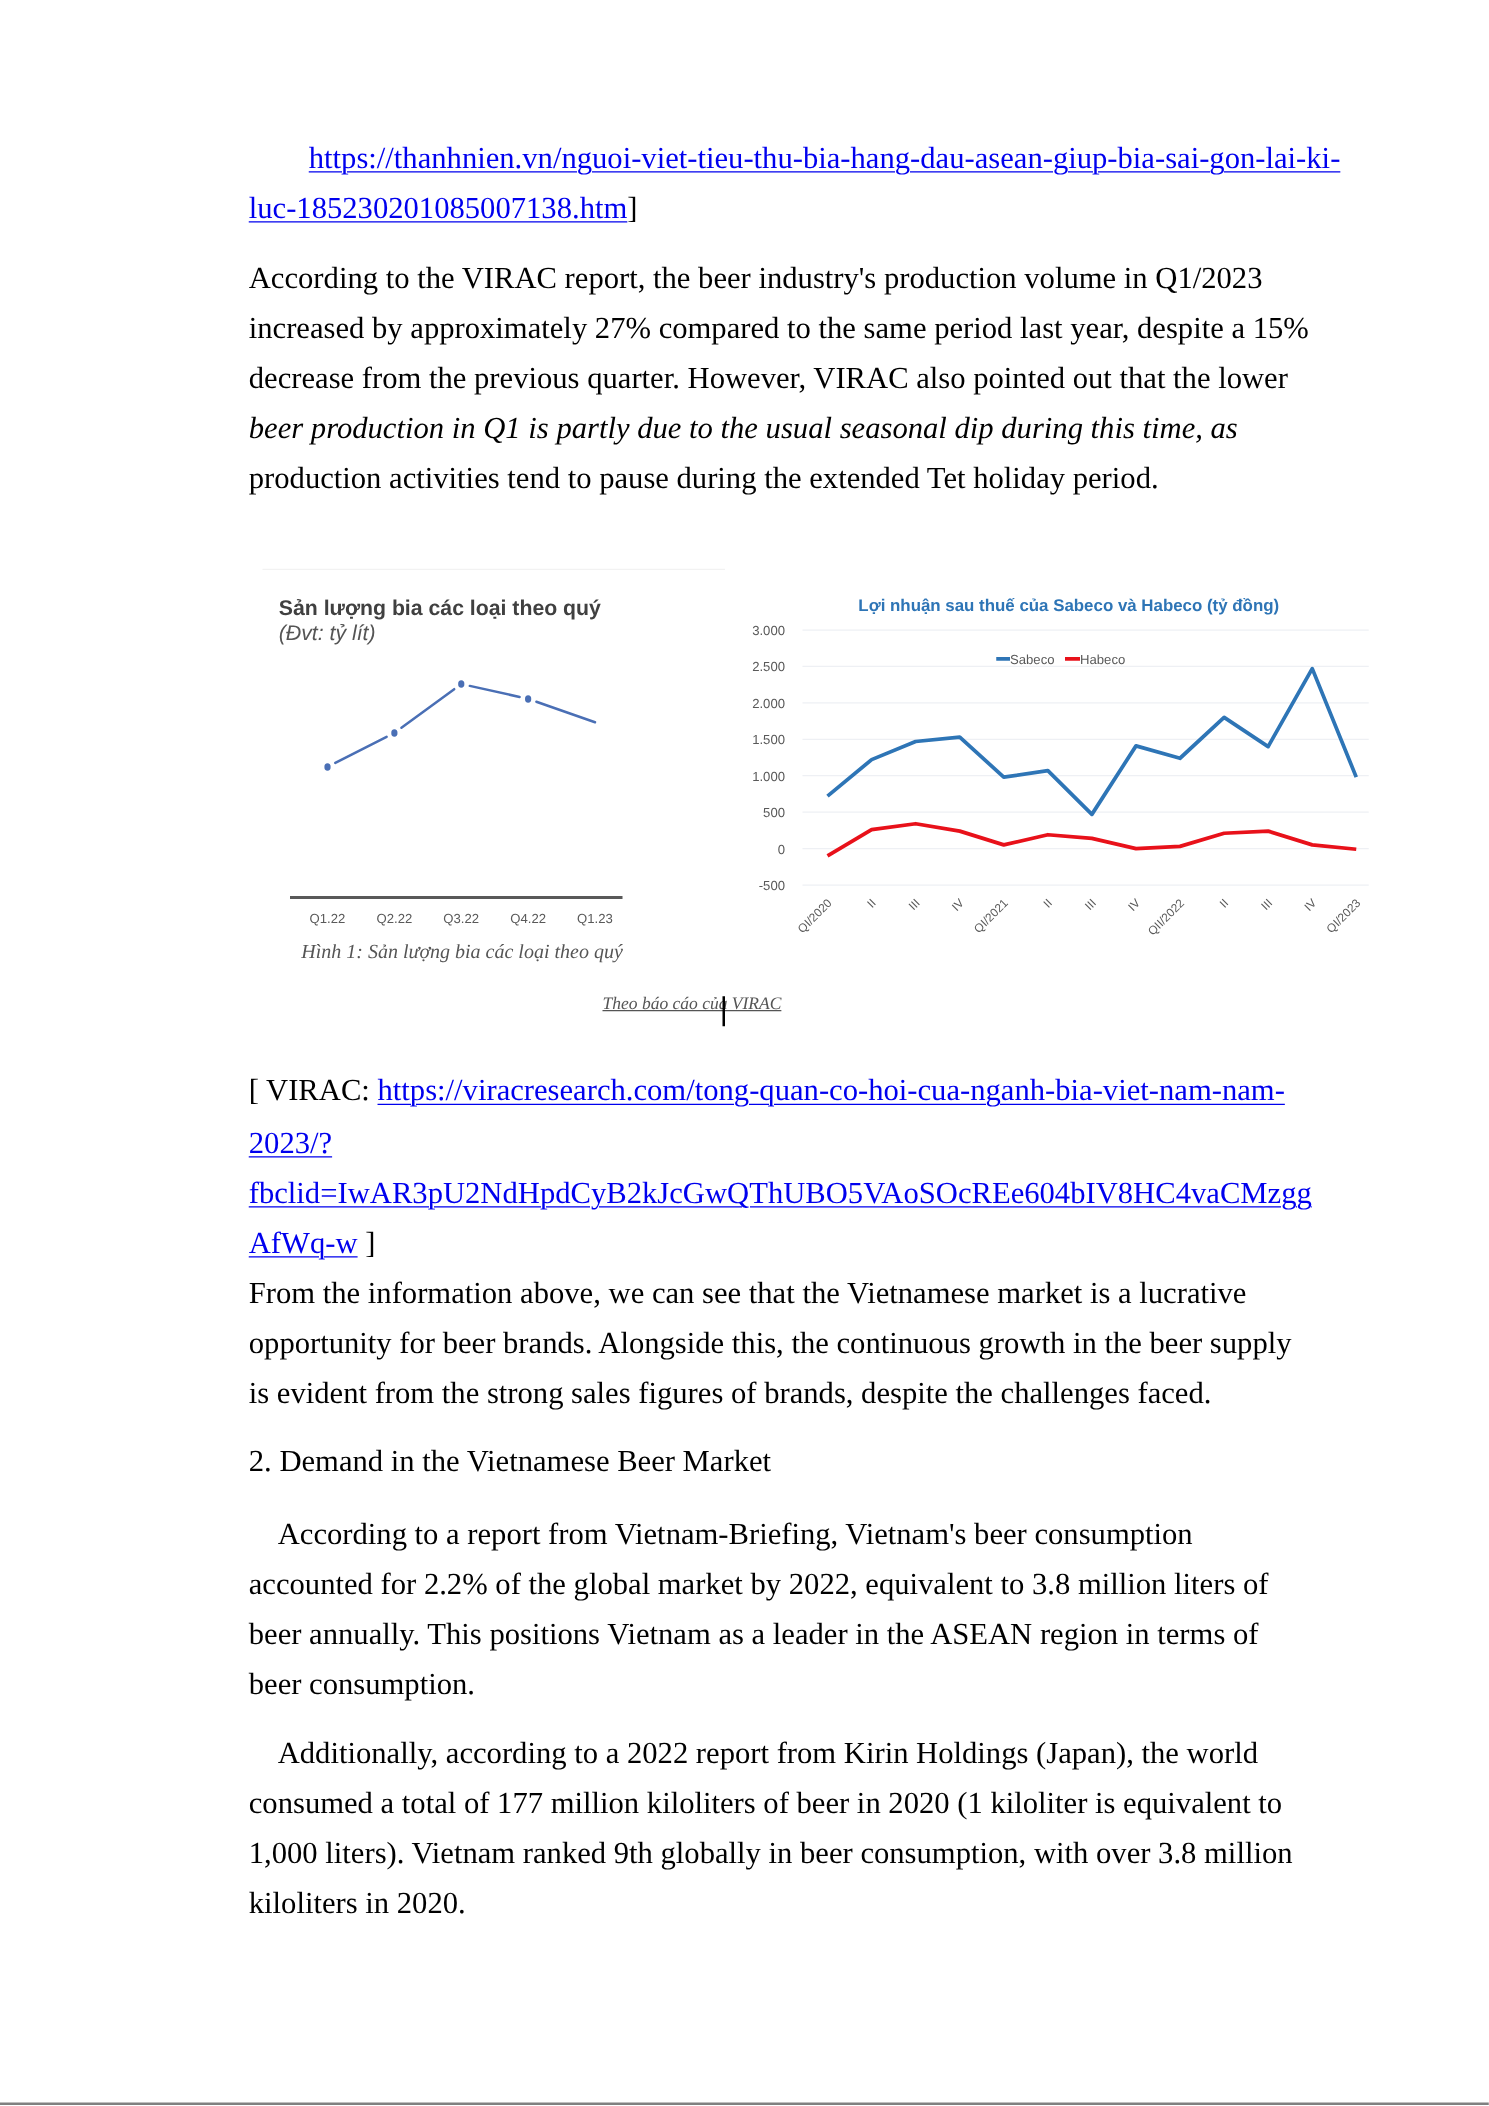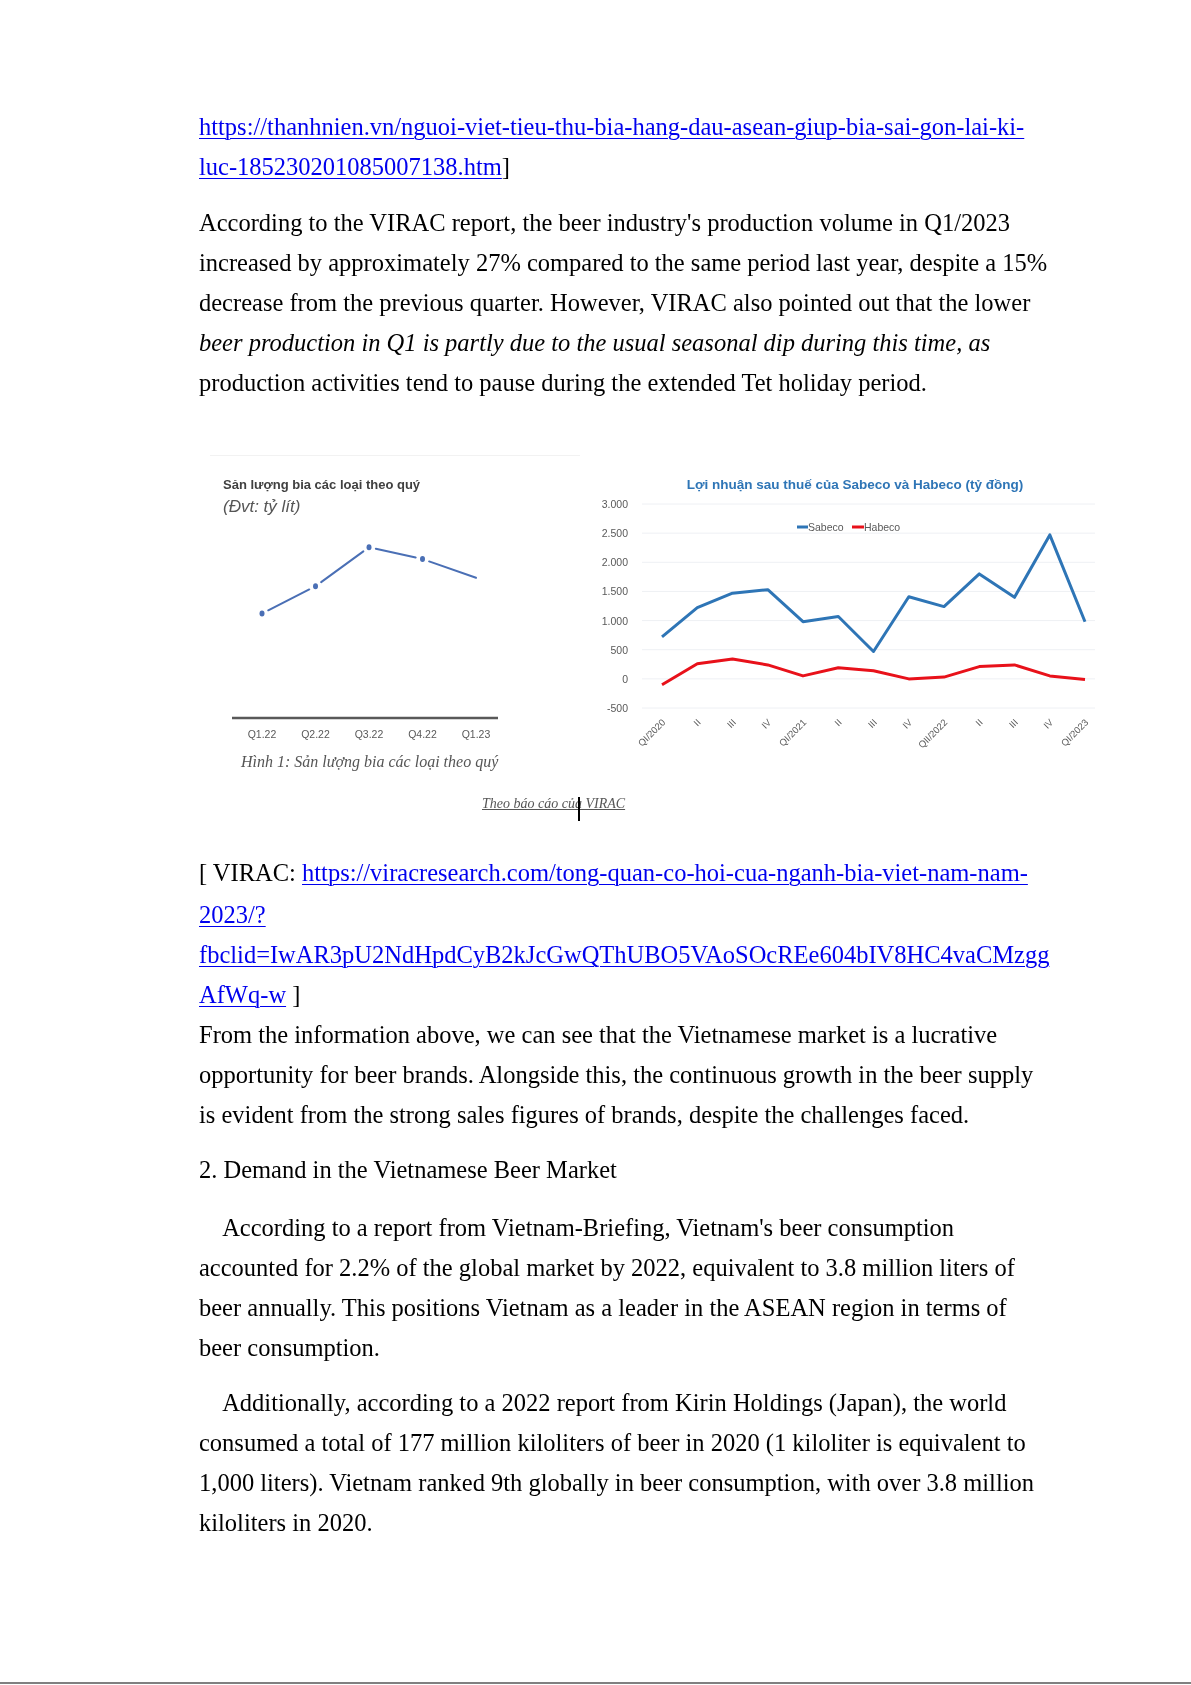--- a/index.html
+++ b/index.html
@@ -1,32 +1,32 @@
 <!DOCTYPE html>
 <html><head>
 <meta charset="utf-8">
 <style>
   html, body { margin: 0; padding: 0; background: #ffffff; }
   body { width: 1191px; height: 1685px; position: relative; overflow: hidden;
          font-family: "Liberation Serif", "DejaVu Serif", serif; color: #000; }
   .line { position: absolute; left: 199px; font-size: 24.5px; line-height: 40px; white-space: nowrap; }
   a.lnk { color: #0000ee; text-decoration: underline; text-decoration-thickness: 1px; text-underline-offset: 3px; }
   .chart-left-title { position: absolute; left: 223px; top: 477px; font-family: "Liberation Sans", "DejaVu Sans", sans-serif;
-       font-weight: bold; font-size: 13px; color: #404040; white-space: nowrap; }
+       font-weight: bold; font-size: 17px; color: #404040; white-space: nowrap; }
   .chart-left-sub { position: absolute; left: 223px; top: 497px; font-family: "Liberation Sans", "DejaVu Sans", sans-serif;
        font-style: italic; font-size: 17px; color: #555; white-space: nowrap; }
   .caption-it { position: absolute; font-family: "Liberation Serif", "DejaVu Serif", serif; font-style: italic; color: #555; white-space: nowrap; }
   .cursor-bar { position: absolute; left: 578px; top: 797px; width: 1.5px; height: 24px; background: #000; }
   .bottom-rule { position: absolute; left: 0; top: 1682px; width: 1191px; height: 2px; background: #808080; }
   svg text { font-family: "Liberation Sans", "DejaVu Sans", sans-serif; }
 </style>
 </head>
 <body>
 
-<div class="line" style="top:107px;">
+<div class="line" style="top:107px;margin-left:48px;">
   <a class="lnk">https://thanhnien.vn/nguoi-viet-tieu-thu-bia-hang-dau-asean-giup-bia-sai-gon-lai-ki-</a>
 </div>
 <div class="line" style="top:147px;">
   <a class="lnk">luc-185230201085007138.htm</a><span>]</span>
 </div>
 
 <div>
   <div class="line" style="top:203px;">According to the VIRAC report, the beer industry's production volume in Q1/2023</div>
   <div class="line" style="top:243px;">increased by approximately 27% compared to the same period last year, despite a 15%</div>
   <div class="line" style="top:283px;">decrease from the previous quarter. However, VIRAC also pointed out that the lower</div>

